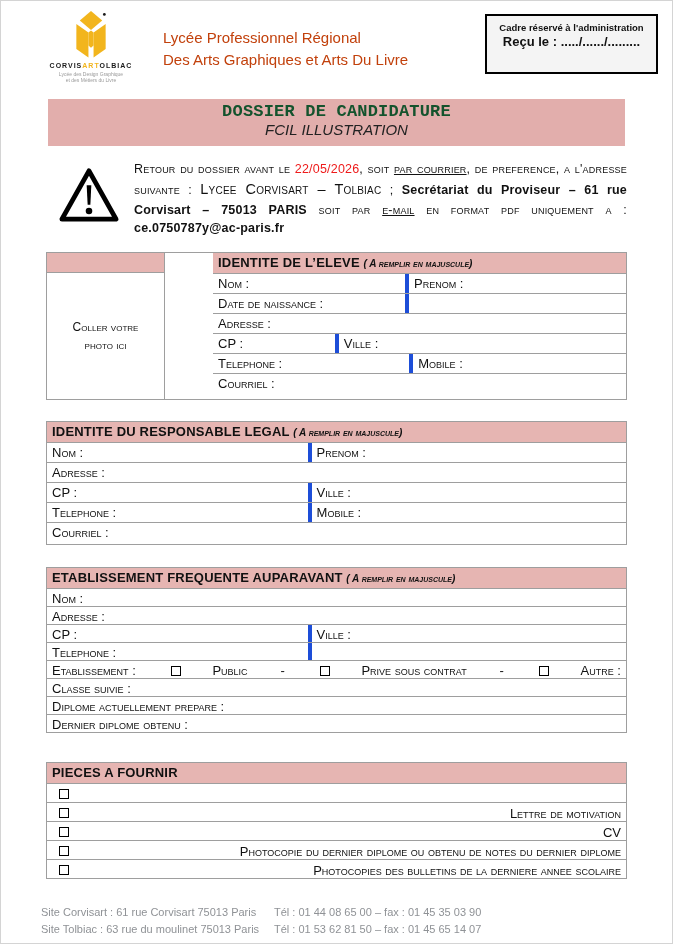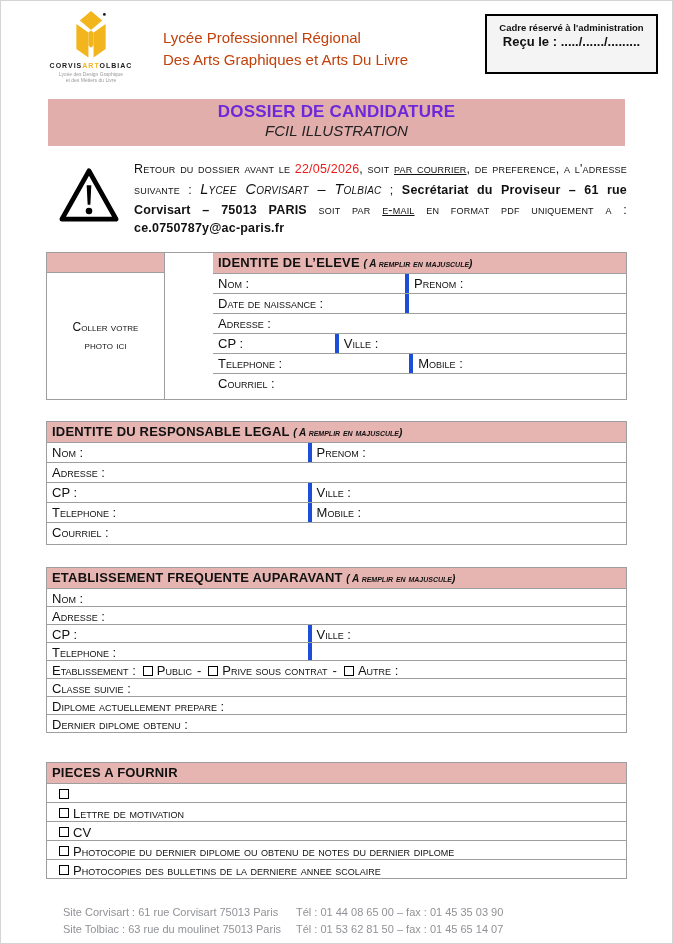--- a/index.html
+++ b/index.html
@@ -21,33 +21,33 @@
   .admin-box {
     margin-left:auto; margin-right:14px; margin-top:3px;
     width:173px; height:60px; border:2px solid #000; background:#f4f4f4;
     text-align:center; padding-top:6px;
   }
   .admin-box .l1 { font-size:9.5px; font-weight:600; color:#111; }
   .admin-box .l2 { font-size:13px; font-weight:bold; color:#111; margin-top:1px; }
 
   
   .banner { margin:2px 47px 0 47px; height:47px; background:#e2aeac; text-align:center; padding-top:3px; }
-  .banner .t { font-size:17px; font-weight:bold; color:#6d28d9; letter-spacing:.2px; }
+  .banner .t { font-size:17px; font-weight:bold; color:#14532d; letter-spacing:.2px;font-family:Liberation Mono, monospace; }
   .banner .s { font-size:15px; font-style:italic; color:#222; }
 
   
   .notice { margin:14px 45px 0 45px; display:flex; }
   .notice .tri { flex:0 0 62px; margin:6px 14px 0 12px; }
   .notice .txt {
     flex:1; font-size:12.5px; line-height:1.5; color:#111;
     font-variant:small-caps; text-align:justify; letter-spacing:.2px;
   }
   .notice .red { color:#ee1b1b; }
   .notice .und { text-decoration:underline; }
-  .notice .lycee { font-size:14.5px;font-style:italic; }
+  .notice .lycee { font-size:14.5px; }
   .notice .bold-norm { font-variant:normal; font-weight:bold; }
 
   
   .tbl { margin:0 45px; border:1px solid #9e9e9e; font-size:13px; color:#111; }
   .tbl .hdr { background:#e6b5b2; height:20px; padding:2px 5px 0 5px; white-space:nowrap; overflow:hidden; }
   .tbl .hdr .ht { font-weight:bold; font-size:13px; letter-spacing:.2px; }
   .tbl .hdr .hn { font-weight:bold; font-style:italic; font-size:10px; font-variant:small-caps; }
   .row { display:flex; border-top:1px solid #9e9e9e; height:20px; }
   .row.tall { height:26px; }
   .row.mid { height:22px; }
@@ -71,26 +71,26 @@
   .w295 { flex:0 0 29.5%; }
   .w45  { flex:0 0 45%; }
 
   .t2 { margin-top:21px; }
   .t3 { margin-top:22px; }
   .t4 { margin-top:29px; }
 
   
   .cb { display:inline-block; width:10px; height:10px; border:1.2px solid #000; background:#fff;
         vertical-align:-1px; margin-right:5px; }
-  .opt-row { display:flex; align-items:center; }
+  .opt-row { display:flex; align-items:center;justify-content:space-between; }
   .opt-row .cb { margin-left:7px; margin-right:4px; vertical-align:0; }
   .opt-row .dash { margin-left:5px; }
 
   
-  .footer { margin:25px 0 0 62px; font-size:11px; color:#8f9296; line-height:1.55; }
+  .footer { margin:25px 0 0 40px; font-size:11px; color:#8f9296; line-height:1.55; }
   .footer .frow { display:flex; }
   .footer .site { width:233px; }
 </style>
 </head>
 <body>
 
 <div class="page">
 
   <div class="header">
     <div class="logo-block">

